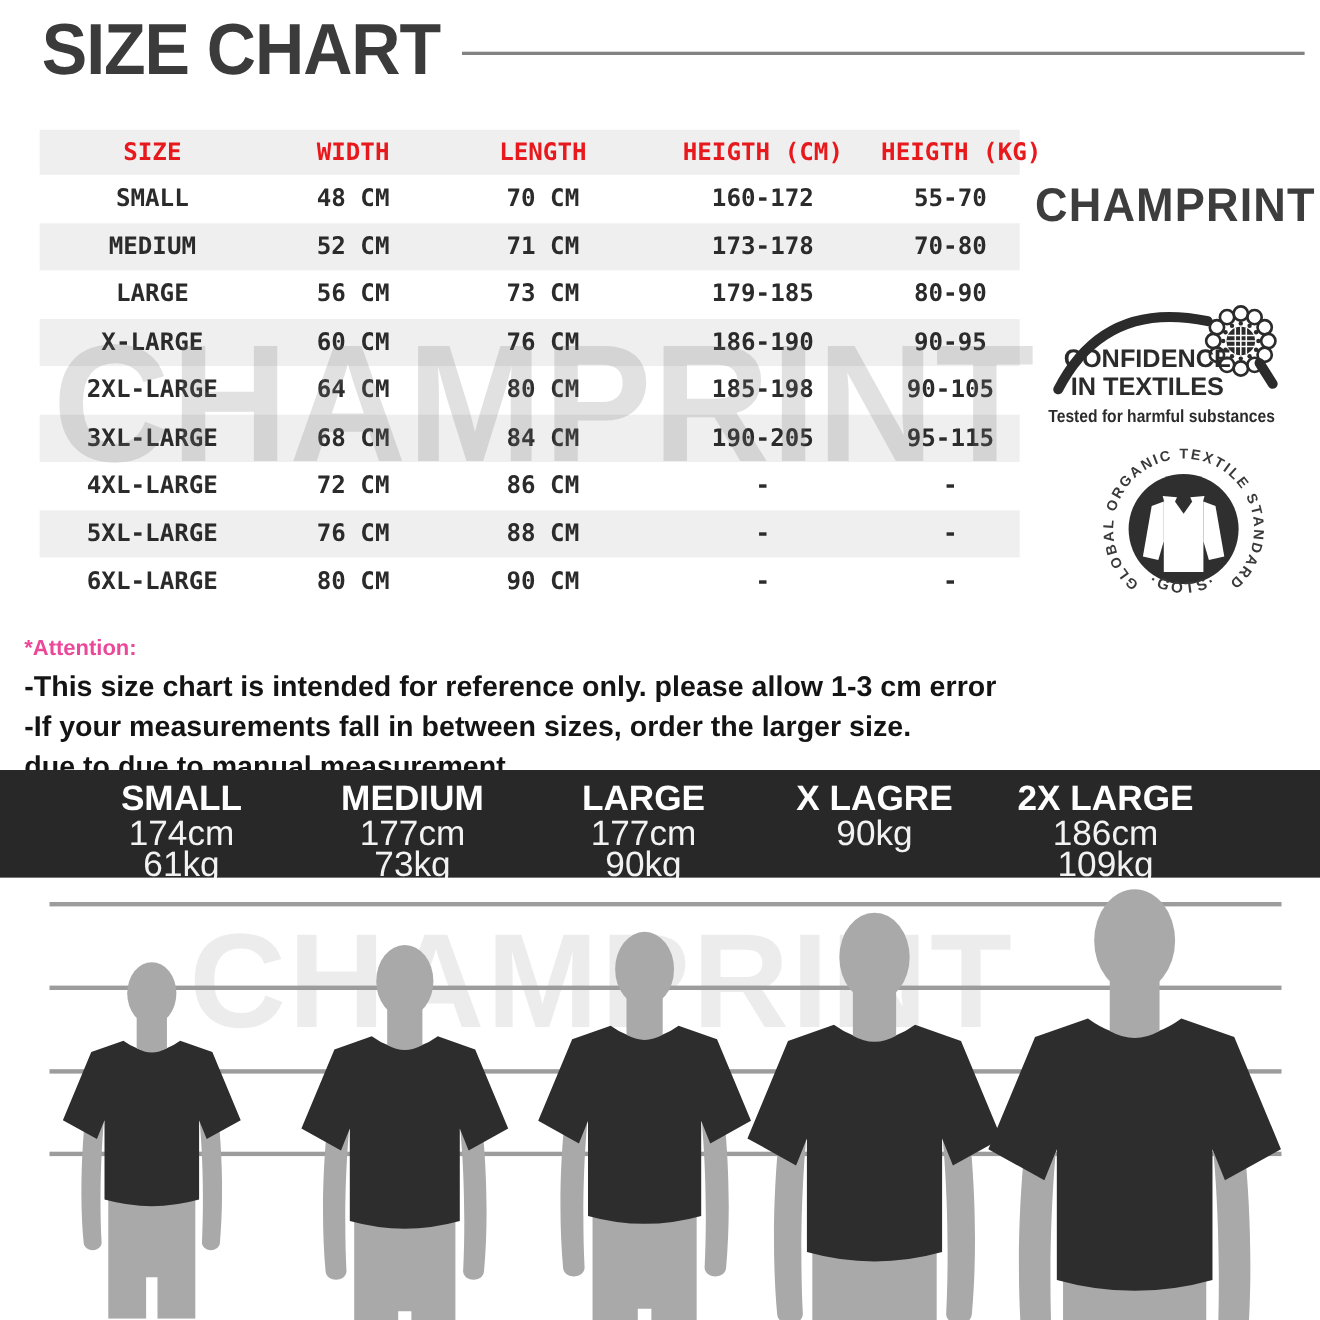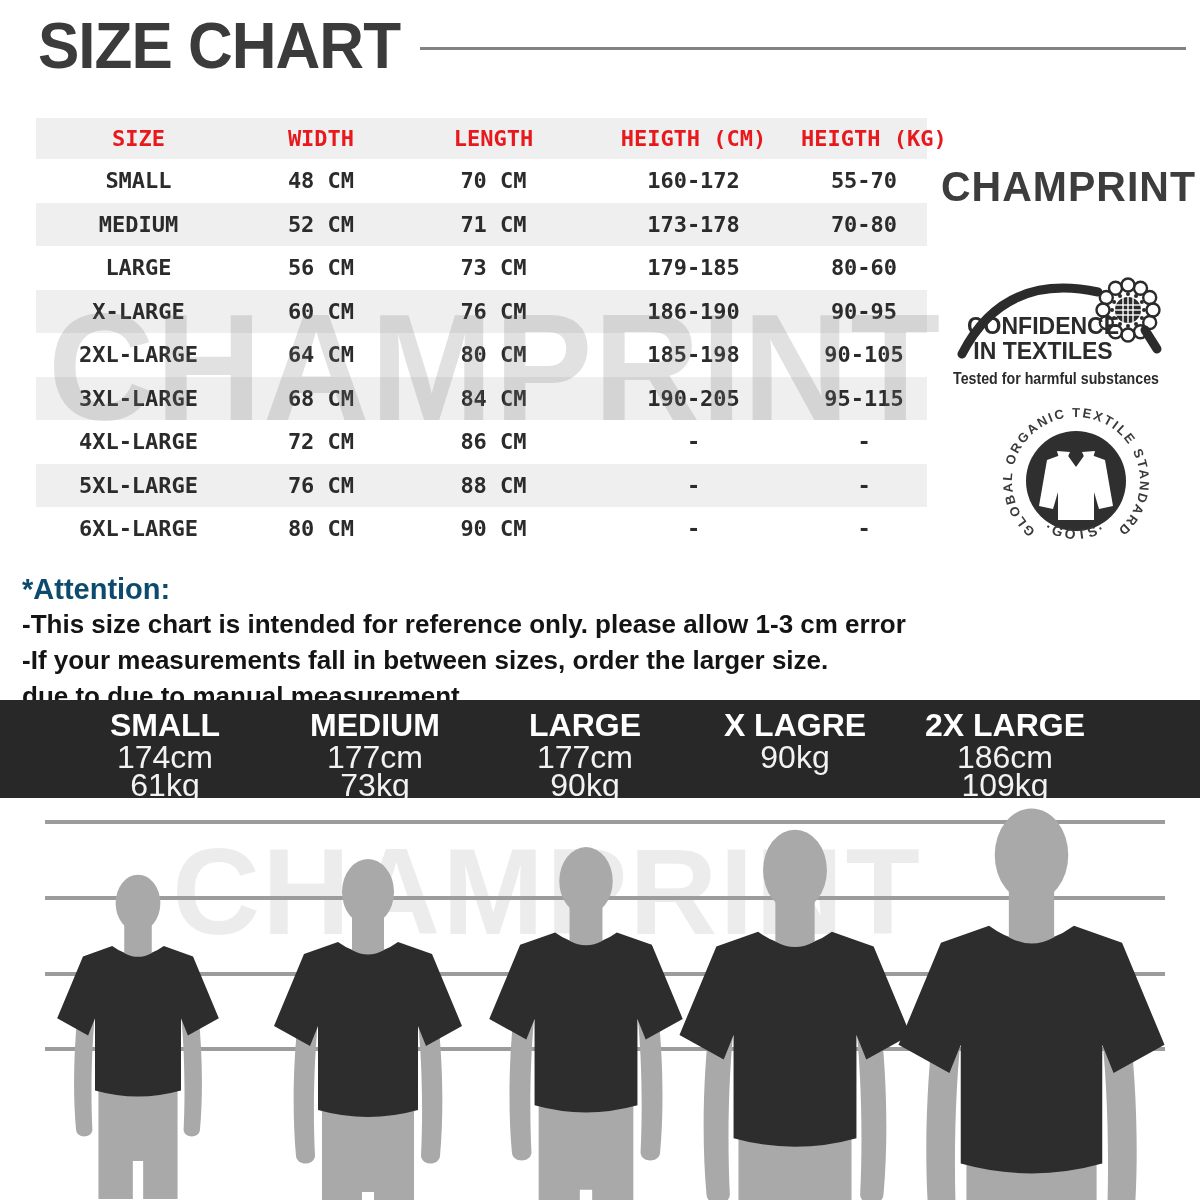--- a/index.html
+++ b/index.html
@@ -47,21 +47,21 @@
   .brand {
     position:absolute; left:941px; top:162px;
     font-size:41px; font-weight:bold; letter-spacing:1px; color:#3d3d3d;
     transform:scaleY(1.05); transform-origin:left top; white-space:nowrap;
   }
   .oeko-badge { position:absolute; left:946px; top:270px; }
   .gots-badge { position:absolute; left:986px; top:396px; }
 
   
   .attention { position:absolute; left:22px; top:572px; font-weight:600; }
-  .attention .heading { color:#0c4a6e; font-size:29px; line-height:34px; }
+  .attention .heading { color:#ec4899; font-size:20px; line-height:34px; }
   .attention .line { color:#141414; font-size:26px; line-height:36px; }
 
   
   .size-bar {
     position:absolute; left:0; top:700px; width:1200px; height:98px;
     background:#282828; color:#ffffff;
   }
   .size-bar-grid {
     display:grid; grid-template-columns:repeat(5,210px);
     padding:7px 0 0 60px; text-align:center;
@@ -119,21 +119,21 @@
       <div>52 CM</div>
       <div>71 CM</div>
       <div>173-178</div>
       <div>70-80</div>
     </div>
     <div class="t-row">
       <div>LARGE</div>
       <div>56 CM</div>
       <div>73 CM</div>
       <div>179-185</div>
-      <div>80-60</div>
+      <div>80-90</div>
     </div>
     <div class="t-row">
       <div>X-LARGE</div>
       <div>60 CM</div>
       <div>76 CM</div>
       <div>186-190</div>
       <div>90-95</div>
     </div>
     <div class="t-row">
       <div>2XL-LARGE</div>

